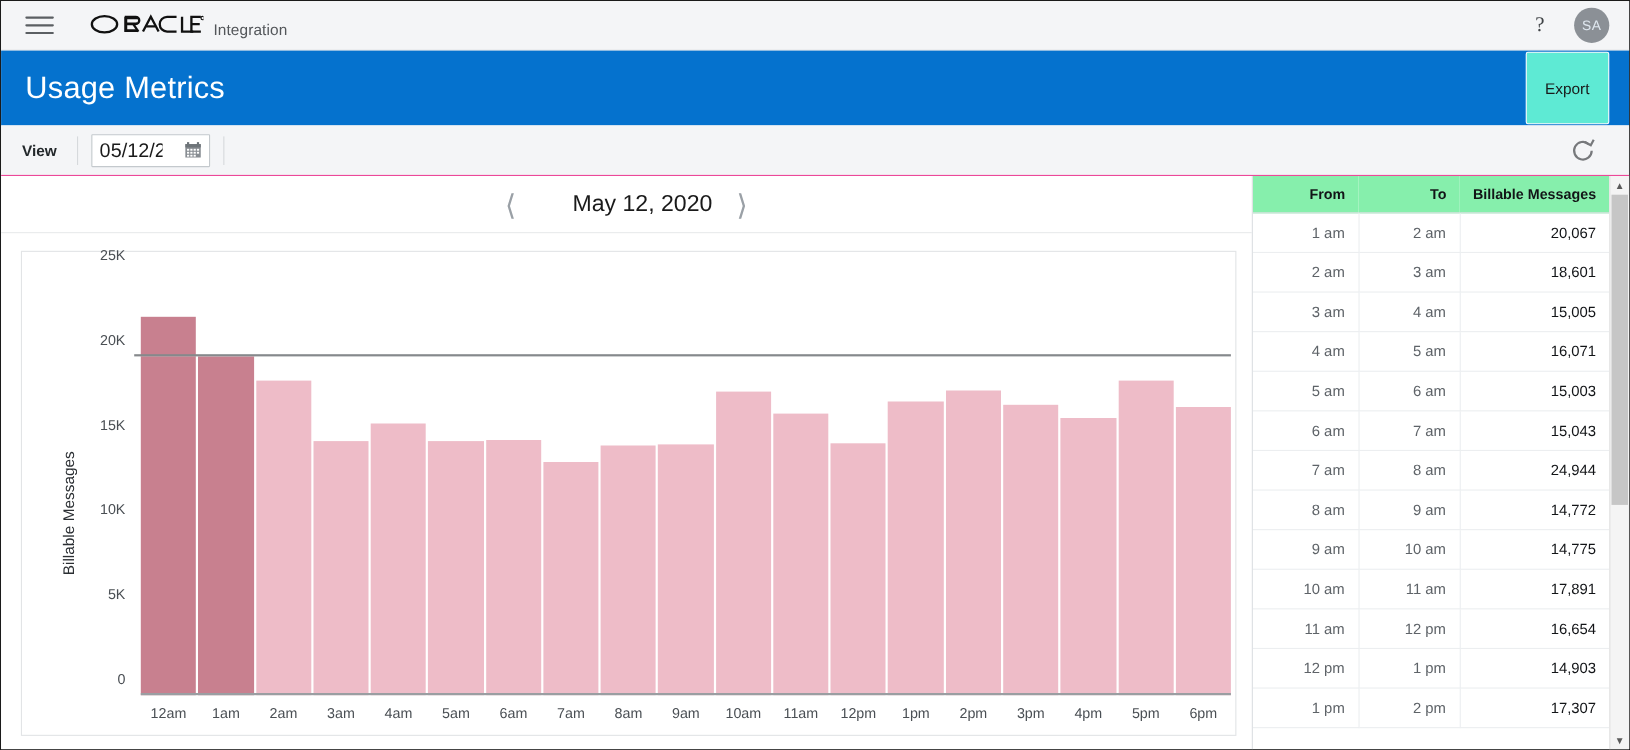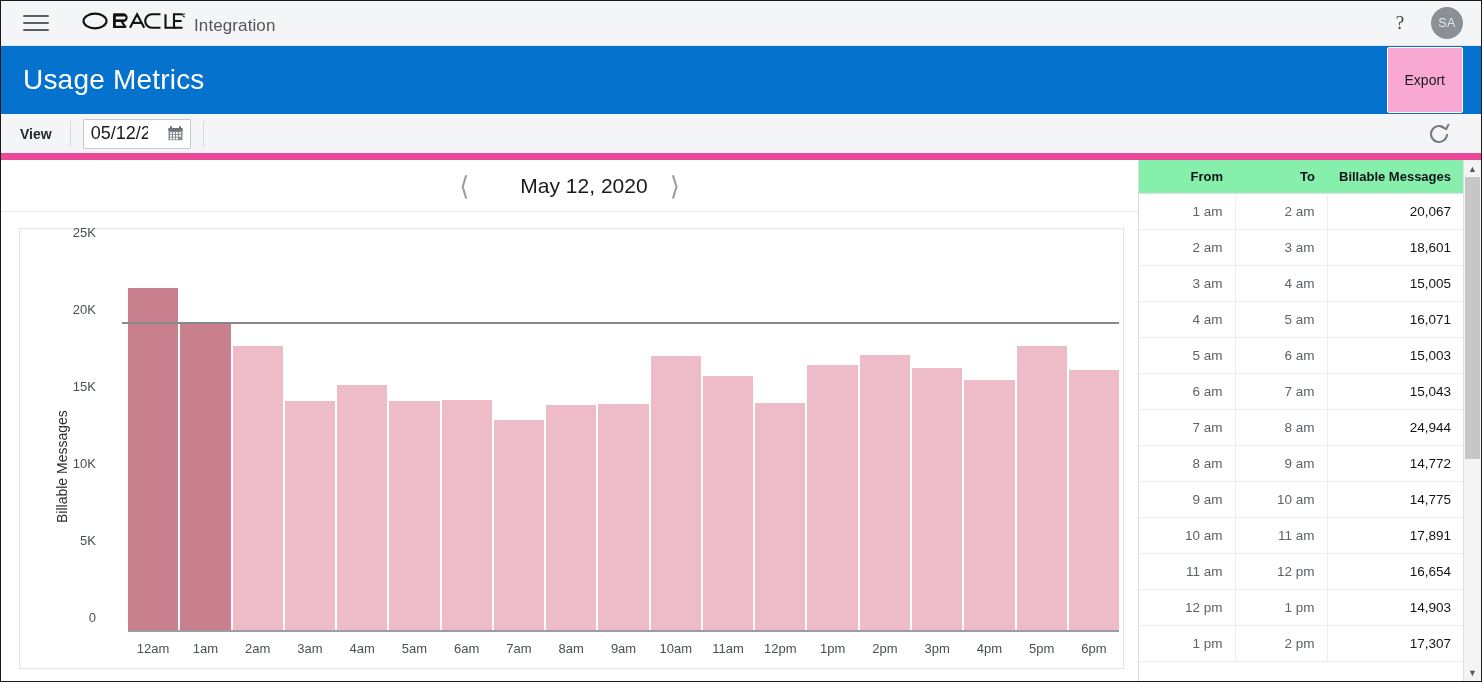--- a/index.html
+++ b/index.html
@@ -24,21 +24,21 @@
     display: flex; align-items: center;
     padding: 0 18px 0 22px;
     border-bottom: 1px solid #e3e5e8;
   }
   .hamburger { width: 26px; height: 26px; display: flex; flex-direction: column;
     justify-content: center; gap: 5px; cursor: pointer; }
   .hamburger i { display: block; height: 2px; background: #5b5f63; border-radius: 1px; }
   .brand { display: flex; align-items: baseline; margin-left: 32px; }
   .oracle-logo { position: relative; }
   .oracle-logo svg { display: block; }
-  .brand-sub { font-size: 17px; color: #53565a; margin-left: 9px; letter-spacing: .1px; }
+  .brand-sub { font-size: 14px; color: #53565a; margin-left: 9px; letter-spacing: .1px; }
   .ghdr-spacer { flex: 1; }
   .help-icon { font-size: 19px; color: #3f4346; width: 30px; text-align: center;
     cursor: pointer; font-family: "Liberation Serif", serif; }
   .avatar {
     width: 32px; height: 32px; border-radius: 50%;
     background: #8b9096; color: #dfe7ef;
     display: flex; align-items: center; justify-content: center;
     font-size: 12.5px; letter-spacing: .4px; margin-left: 16px; cursor: pointer;
   }
 
@@ -48,31 +48,31 @@
     background: #0572ce;
     display: flex; align-items: center;
     padding: 0 18px 0 22px;
   }
   .banner-title {
     font-size: 28px; color: #ffffff; font-weight: 300;
     letter-spacing: .2px;
   }
   .banner-spacer { flex: 1; }
   .export-btn {
-    background: #f9a8d4; color: #1a1a1a;
+    background: #5eead4; color: #1a1a1a;
     border: 1px solid #ffffff; border-radius: 2px;
     font-size: 14px; padding: 24px 17px;
     cursor: pointer; font-family: "Liberation Sans", sans-serif;
   }
 
   
   .toolbar {
     height: 46px; flex: 0 0 46px;
     background: #f4f5f7;
-    border-bottom: 7px solid #ec4899;
+    border-bottom: 1px solid #ec4899;
     display: flex; align-items: center;
     padding: 0 0 0 16px;
   }
   .view-label { font-size: 14px; font-weight: bold; color: #23282b; padding: 0 18px 0 3px; }
   .tb-sep { width: 1px; height: 26px; background: #d6d9dc; }
   .date-wrap { padding: 0 12px; }
   .date-field {
     display: flex; align-items: center;
     border: 1px solid #c4c9cd; background: #fff;
     height: 30px; width: 108px; border-radius: 1px;
@@ -123,21 +123,21 @@
   .ylabel {
     writing-mode: vertical-rl; transform: rotate(180deg);
     font-size: 14px; color: #2b2f33;
     display: flex; align-items: center; justify-content: center;
     width: 28px; margin-left: 28px;
     padding-bottom: 36px;
   }
   .plot-inner { flex: 1; position: relative; padding: 18px 6px 0 0; }
   .ticks { position: absolute; left: 0; top: 0; bottom: 0; width: 46px; }
   .tick {
-    position: absolute; right: 26px; transform: translateY(-50%);
+    position: absolute; right: 8px; transform: translateY(-50%);
     font-size: 13px; color: #4a4f54; white-space: nowrap;
   }
   .bars-box {
     position: absolute; left: 52px; right: 4px; top: 18px; bottom: 36px;
   }
   .axis-line { position: absolute; left: 0; right: 0; bottom: 0; height: 2px; background: #9a9ea2; }
   .bars {
     position: absolute; left: 0; right: 0; bottom: 0; top: 0;
     display: flex; align-items: flex-end; gap: 2px;
   }

